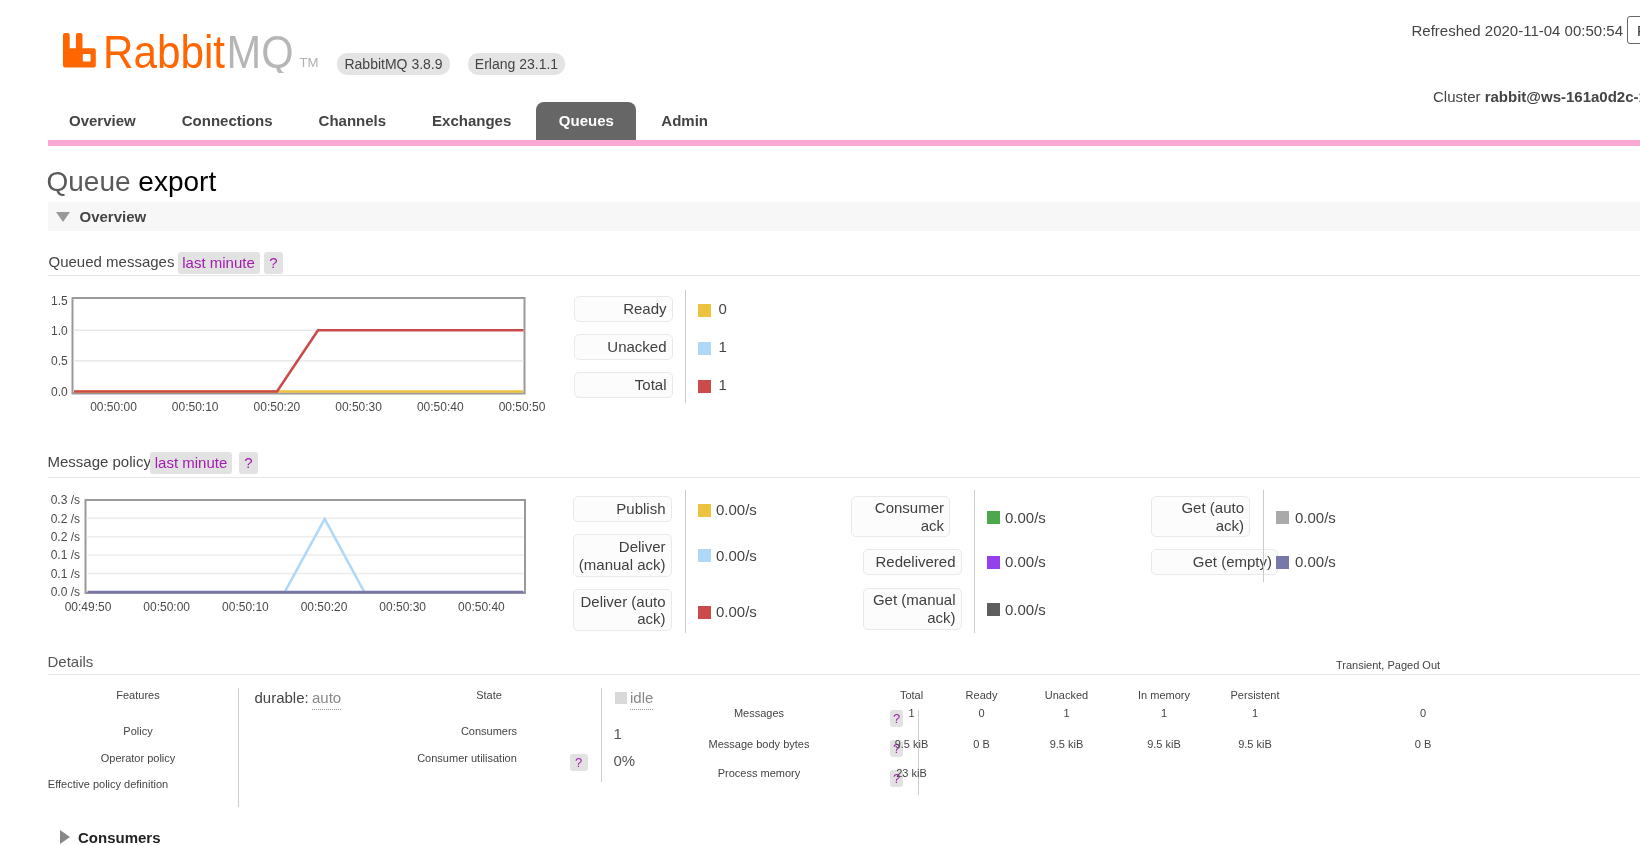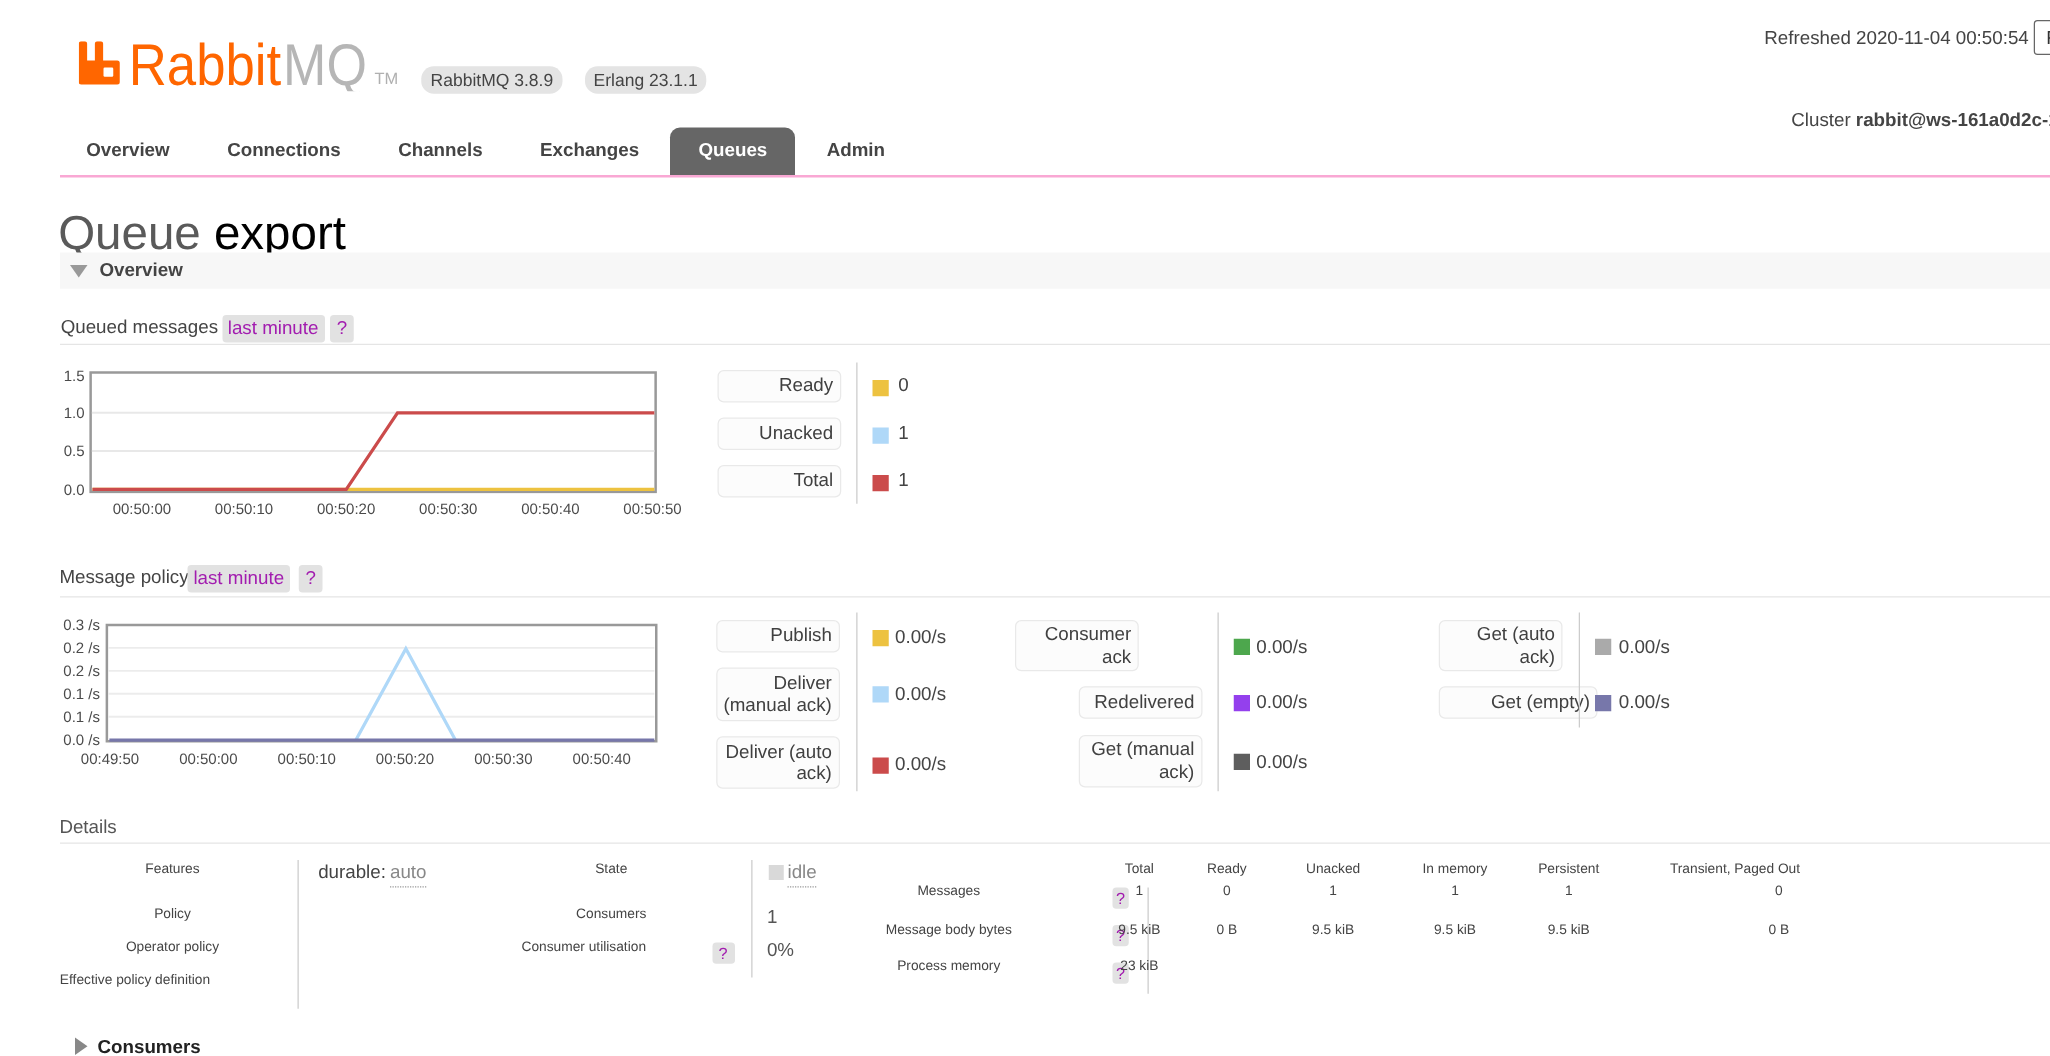--- a/index.html
+++ b/index.html
@@ -35,30 +35,30 @@
   <text x="3" y="40" font-size="47" fill="#ff6600" textLength="122" lengthAdjust="spacingAndGlyphs">Rabbit</text>
   <text x="126.5" y="40" font-size="47" fill="#b6b6b6" textLength="67" lengthAdjust="spacingAndGlyphs">MQ</text>
   <text x="199.5" y="39" font-size="13" fill="#b0b0b0" textLength="19" lengthAdjust="spacingAndGlyphs">TM</text>
 </svg>
 <div class="badge" style="left:337px;top:53px;width:113px;height:22px;">RabbitMQ 3.8.9</div>
 <div class="badge" style="left:468px;top:53px;width:97px;height:22px;">Erlang 23.1.1</div>
 <div class="abs r15" style="left:1410px;top:22px;width:213px;text-align:right;white-space:nowrap;">Refreshed 2020-11-04 00:50:54</div>
 <div class="abs" style="left:1627px;top:16px;width:90px;height:26px;border:1px solid #666;border-radius:3px;background:#fff;font-size:15px;color:#333;display:flex;align-items:center;padding-left:9px;">Refresh</div>
 <div class="abs r15" style="left:1433px;top:88px;white-space:nowrap;">Cluster <b>rabbit@ws-161a0d2c-172</b></div>
 
-<div class="abs" style="left:48px;right:0;top:102px;height:38px;border-bottom:2px solid #f9a8d4;white-space:nowrap;font-size:0;">
+<div class="abs" style="left:48px;right:0;top:102px;height:38px;border-bottom:6px solid #f9a8d4;white-space:nowrap;font-size:0;">
   <div style="display:inline-block;line-height:38px;font-size:15px;font-weight:bold;color:#444;padding:0 21px;margin-right:4px;">Overview</div>
   <div style="display:inline-block;line-height:38px;font-size:15px;font-weight:bold;color:#444;padding:0 21px;margin-right:4px;">Connections</div>
   <div style="display:inline-block;line-height:38px;font-size:15px;font-weight:bold;color:#444;padding:0 21px;margin-right:4px;">Channels</div>
   <div style="display:inline-block;line-height:38px;font-size:15px;font-weight:bold;color:#444;padding:0 21px;margin-right:4px;">Exchanges</div>
   <div style="display:inline-block;line-height:38px;font-size:15px;font-weight:bold;color:#fff;background:#666;border-radius:8px 8px 0 0;padding:0 22.5px;margin-right:4px;">Queues</div>
   <div style="display:inline-block;line-height:38px;font-size:15px;font-weight:bold;color:#444;padding:0 21px;margin-right:4px;">Admin</div>
 </div>
 
-<div class="abs" style="left:46.5px;top:165.5px;font-size:38px;color:#5a5a5a;white-space:nowrap;">Queue <span style="color:#000;">export</span></div>
+<div class="abs" style="left:46.5px;top:165.5px;font-size:28px;color:#5a5a5a;white-space:nowrap;">Queue <span style="color:#000;">export</span></div>
 <div class="abs" style="left:48px;right:0;top:202px;height:29px;background:#f7f7f7;">
   <div style="position:absolute;left:8px;top:10px;width:0;height:0;border-left:7.5px solid transparent;border-right:7.5px solid transparent;border-top:10px solid #999;"></div>
   <div style="position:absolute;left:31.5px;top:0;line-height:29px;font-size:15px;font-weight:bold;color:#444;">Overview</div>
 </div>
 
 <div class="abs r15" style="left:48.5px;top:252.5px;">Queued messages</div>
 <div class="qbadge" style="left:177.5px;top:252px;width:82px;height:21.5px;font-size:15px;">last minute</div>
 <div class="qbadge" style="left:264px;top:252px;width:19px;height:21.5px;font-size:15px;">?</div>
 <div class="hr" style="top:275.3px;"></div>
 
@@ -130,21 +130,21 @@
 <div class="lbox" style="left:572.5px;top:534px;height:41px;">Deliver (manual ack)</div>
 <div class="lbox" style="left:572.5px;top:589px;height:40px;">Deliver (auto ack)</div>
 <div class="vsep" style="left:685px;top:490px;height:143px;"></div>
 <div class="sw" style="left:697.5px;top:504px;background:#edc240;"></div>
 <div class="sw" style="left:697.5px;top:549px;background:#afd8f8;"></div>
 <div class="sw" style="left:697.5px;top:605.5px;background:#cb4b4b;"></div>
 <div class="val" style="left:716px;top:501px;">0.00/s</div>
 <div class="val" style="left:716px;top:547px;">0.00/s</div>
 <div class="val" style="left:716px;top:603px;">0.00/s</div>
 
-<div class="lbox" style="left:812px;top:496px;height:39px;">Consumer ack</div>
+<div class="lbox" style="left:851px;top:496px;height:39px;">Consumer ack</div>
 <div class="lbox" style="left:862.5px;top:549px;height:24px;">Redelivered</div>
 <div class="lbox" style="left:862.5px;top:587.5px;height:40px;">Get (manual ack)</div>
 <div class="vsep" style="left:974px;top:490px;height:143px;"></div>
 <div class="sw" style="left:986.5px;top:511px;background:#4da74d;"></div>
 <div class="sw" style="left:986.5px;top:556px;background:#9440ed;"></div>
 <div class="sw" style="left:986.5px;top:602.5px;background:#5e5e5e;"></div>
 <div class="val" style="left:1005px;top:509px;">0.00/s</div>
 <div class="val" style="left:1005px;top:553px;">0.00/s</div>
 <div class="val" style="left:1005px;top:601px;">0.00/s</div>
 
@@ -175,21 +175,21 @@
 <div class="abs" style="left:614.5px;top:691.7px;width:12px;height:12px;background:#d9d9d9;"></div>
 <div class="abs r15" style="left:630px;top:689.3px;color:#888;border-bottom:1px dotted #999;padding-bottom:3px;">idle</div>
 <div class="abs r15" style="left:613.5px;top:724.6px;color:#555;">1</div>
 <div class="abs r15" style="left:613.5px;top:752.3px;color:#555;">0%</div>
 
 <div class="rcell" style="left:846.5px;width:130px;top:688.6px;">Total</div>
 <div class="rcell" style="left:916.5px;width:130px;top:688.6px;">Ready</div>
 <div class="rcell" style="left:1001.5px;width:130px;top:688.6px;">Unacked</div>
 <div class="rcell" style="left:1099px;width:130px;top:688.6px;">In memory</div>
 <div class="rcell" style="left:1190px;width:130px;top:688.6px;">Persistent</div>
-<div class="rcell" style="left:1288px;width:200px;top:689px;">Transient, Paged Out</div>
+<div class="rcell" style="left:1288px;width:200px;top:659px;">Transient, Paged Out</div>
 
 <div class="rcell" style="left:634px;width:250px;top:706.9px;">Messages</div>
 <div class="rcell" style="left:634px;width:250px;top:737.5px;">Message body bytes</div>
 <div class="rcell" style="left:634px;width:250px;top:767.1px;">Process memory</div>
 <div class="qbadge" style="left:890px;top:710.3px;width:13px;height:17px;font-size:13px;">?</div>
 <div class="qbadge" style="left:890px;top:739.5px;width:13px;height:17px;font-size:13px;">?</div>
 <div class="qbadge" style="left:890px;top:769.5px;width:13px;height:17px;font-size:13px;">?</div>
 <div class="vsep" style="left:918px;top:710px;height:85px;"></div>
 
 <div class="rcell" style="left:846.5px;width:130px;top:706.9px;">1</div>

